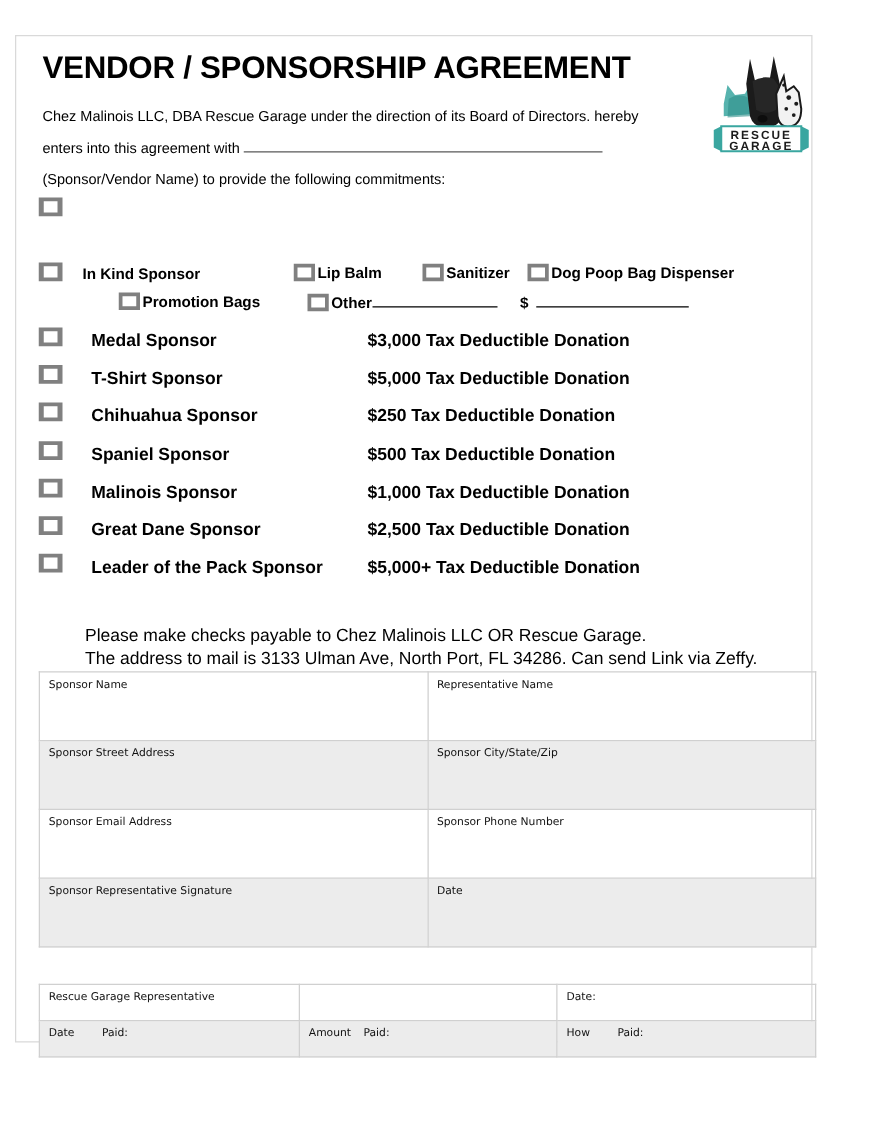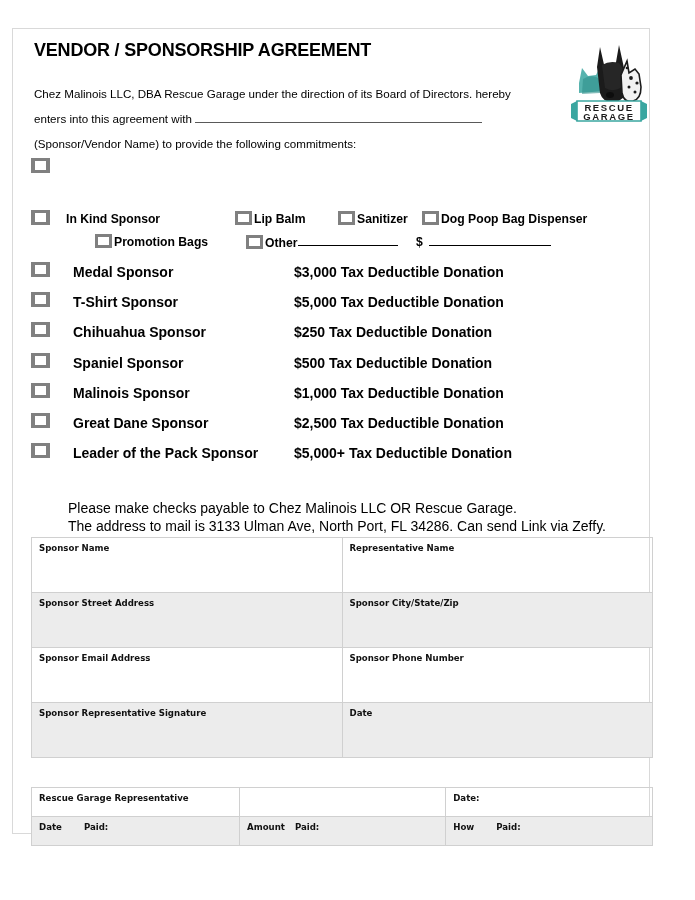--- a/index.html
+++ b/index.html
@@ -35,21 +35,21 @@
     top: 0;
     width: 100%;
     height: 100%;
   }
 
   
   .doc-title {
     position: absolute;
     left: 21px;
     top: 11px;
-    font-size: 18px;
+    font-size: 25px;
     font-weight: bold;
     letter-spacing: -0.2px;
     white-space: nowrap;
   }
 
   .logo {
     position: absolute;
     left: 556px;
     top: 6px;
     width: 80px;
@@ -207,21 +207,21 @@
     left: 18px;
     border-collapse: collapse;
     table-layout: fixed;
     font-size: 8.6px;
     font-family: "DejaVu Sans", sans-serif;
   }
   .tbl td {
     border: 1px solid #d0d0d0;
     vertical-align: top;
     padding: 5px 7px;
-    font-weight: bold;
+    font-weight: normal;
     color: #111;
   }
   .tbl-main { top: 508px; width: 622px; }
   .tbl-main tr.shade td { background: #ececec; }
   .tbl-main td { height: 44px; }
 
   .tbl-foot { top: 758px; width: 622px; }
   .tbl-foot td { height: 18px; }
   .tbl-foot tr.shade td { background: #ececec; }
 

